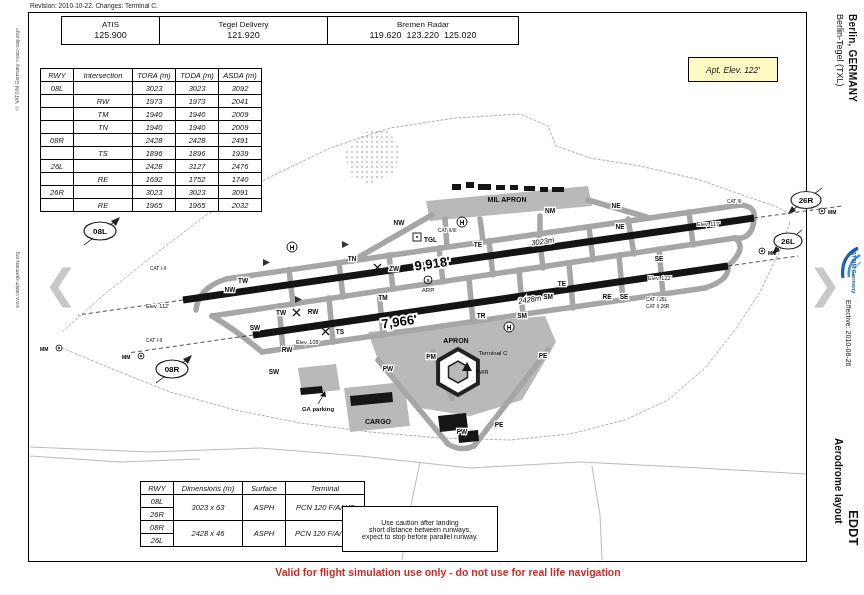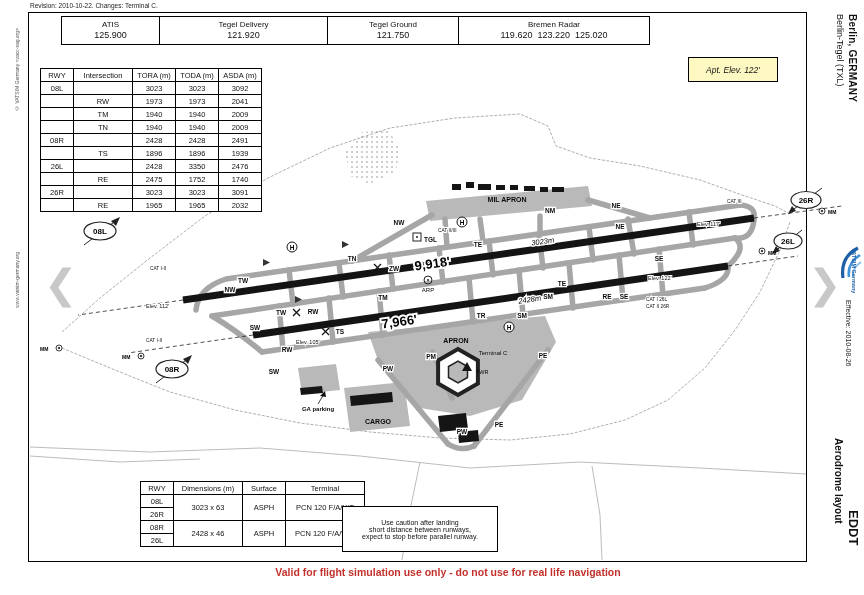--- a/index.html
+++ b/index.html
@@ -13,21 +13,21 @@
   
   .freq-header{left:62px;top:16px;display:flex;}
   .freq-cell{border:1px solid #000;background:#fff;height:27px;margin-left:-1px;
              display:flex;flex-direction:column;align-items:center;justify-content:center;}
   .freq-name{font-size:8px;line-height:10px;}
   .freq-val{font-size:9px;line-height:11px;white-space:pre;}
 
   .apt-elev{left:688px;top:57px;width:88px;height:23px;border:1px solid #000;background:#fef9c3;
             font-size:8.5px;font-style:italic;display:flex;align-items:center;justify-content:center;}
 
-  table.datatable{position:absolute;border-collapse:collapse;background:#fff;font-size:7.5px;}
+  table.datatable{position:absolute;border-collapse:collapse;background:#fff;font-size:7.5px;font-style:italic;}
   table.datatable td,table.datatable th{border:0.8px solid #000;padding:1.5px 3px;
             text-align:center;font-weight:normal;line-height:9px;}
   .dist-table{left:40px;top:68px;}
   .rwy-table{left:140px;top:481px;}
 
   .caution{left:342px;top:506px;width:150px;height:40px;border:1px solid #000;background:#fff;
            font-size:7px;display:flex;align-items:center;justify-content:center;
            text-align:center;white-space:pre-line;padding:2px;}
 
   .disclaimer{left:16px;top:566px;width:864px;text-align:center;color:#c3312c;
@@ -309,24 +309,20 @@
 
   <div class="abs freq-header">
     <div class="freq-cell" style="width:97px">
       <div class="freq-name">ATIS</div>
       <div class="freq-val">125.900</div>
     </div>
     <div class="freq-cell" style="width:167px">
       <div class="freq-name">Tegel Delivery</div>
       <div class="freq-val">121.920</div>
     </div>
-    <div class="freq-cell" style="width:130px">
-      <div class="freq-name">Tegel Ground</div>
-      <div class="freq-val">121.750</div>
-    </div>
     <div class="freq-cell" style="width:190px">
       <div class="freq-name">Bremen Radar</div>
       <div class="freq-val">119.620  123.220  125.020</div>
     </div>
   </div>
 
   <div class="abs apt-elev">Apt. Elev. 122'</div>
 
   <table class="datatable dist-table">
     <tbody>
@@ -376,27 +372,27 @@
           <td></td>
           <td>TS</td>
           <td>1896</td>
           <td>1896</td>
           <td>1939</td>
         </tr>
     <tr>
           <td>26L</td>
           <td></td>
           <td>2428</td>
-          <td>3350</td>
+          <td>3127</td>
           <td>2476</td>
         </tr>
     <tr>
           <td></td>
           <td>RE</td>
-          <td>2475</td>
+          <td>1692</td>
           <td>1752</td>
           <td>1740</td>
         </tr>
     <tr>
           <td>26R</td>
           <td></td>
           <td>3023</td>
           <td>3023</td>
           <td>3091</td>
         </tr>

